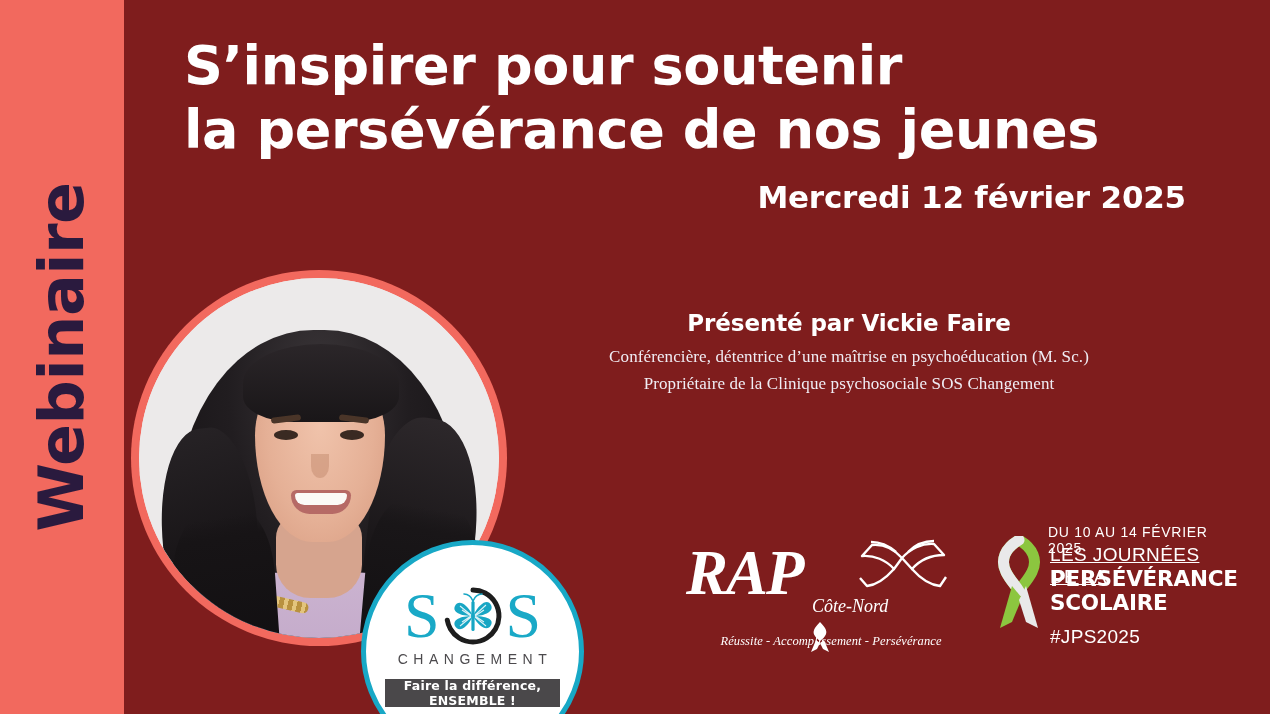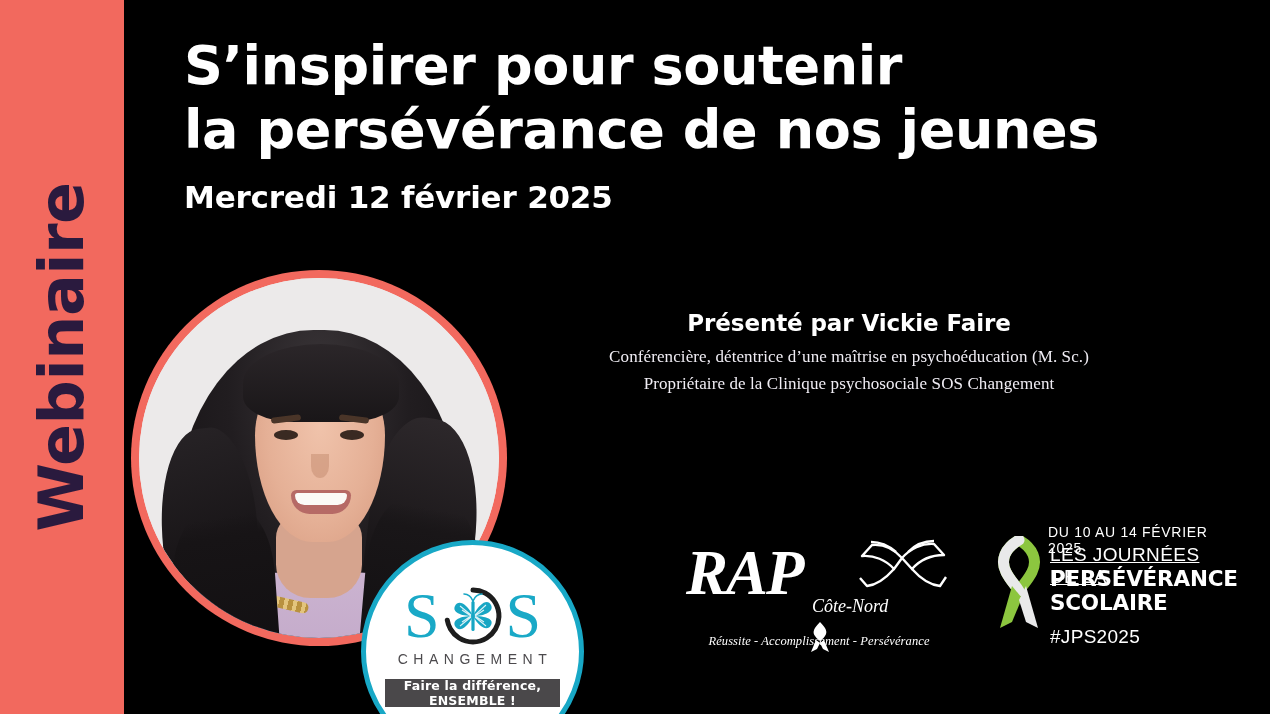--- a/index.html
+++ b/index.html
@@ -55,21 +55,21 @@
     line-height: 1;
   }
 
   
   .stage {
     position: absolute;
     left: 124px;
     top: 0;
     width: 1146px;
     height: 714px;
-    background: #000000;
+    background: #7f1d1d;
     overflow: hidden;
   }
 
   
   .title-block {
     position: absolute;
     left: 60px;
     top: 34px;
     width: 1030px;
     z-index: 20;
@@ -78,21 +78,21 @@
     font-family: "DejaVu Sans", sans-serif;
     font-weight: 700;
     font-size: 54px;
     line-height: 1.18;
     color: #ffffff;
     letter-spacing: -0.4px;
     white-space: nowrap;
   }
   .event-date {
     margin-top: 18px;
-    text-align: left;
+    text-align: right;
     padding-right: 28px;
     font-family: "DejaVu Sans", sans-serif;
     font-weight: 700;
     font-size: 31px;
     color: #ffffff;
     letter-spacing: -0.2px;
   }
 
   
   .presenter-block {
@@ -384,21 +384,21 @@
     left: 128px;
     top: 68px;
     font-family: "Liberation Serif", serif;
     font-style: italic;
     font-weight: 400;
     font-size: 18px;
     color: #ffffff;
   }
   .rap-tagline {
     position: absolute;
-    left: 0;
+    left: 12px;
     top: 106px;
     width: 270px;
     text-align: center;
     font-family: "Liberation Serif", serif;
     font-style: italic;
     font-size: 12.5px;
     color: #ffffff;
     letter-spacing: 0.1px;
   }
   .rap-book { position: absolute; left: 172px; top: 0; }

